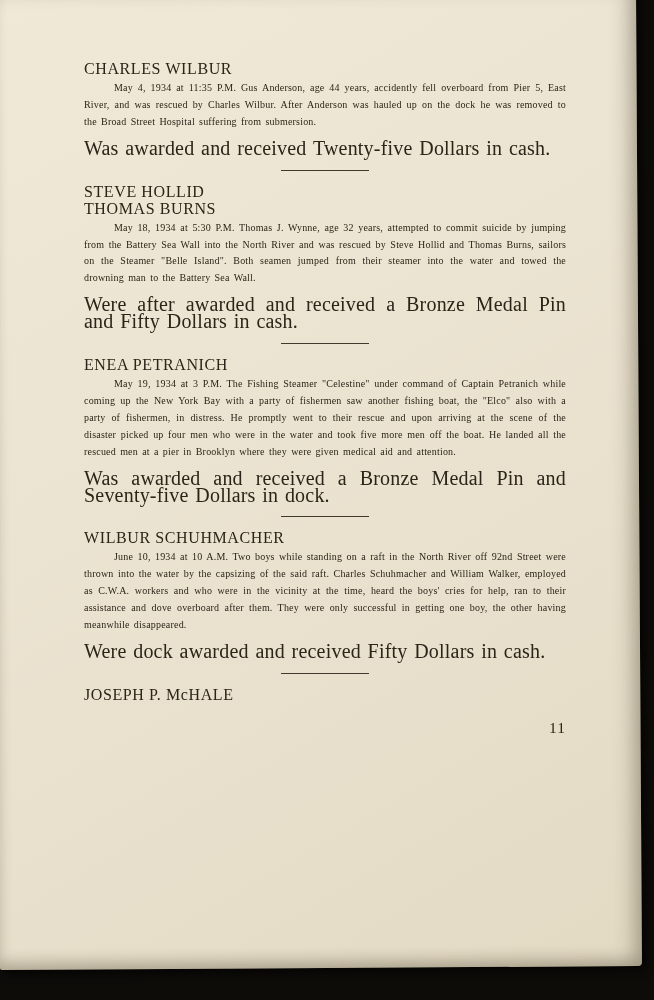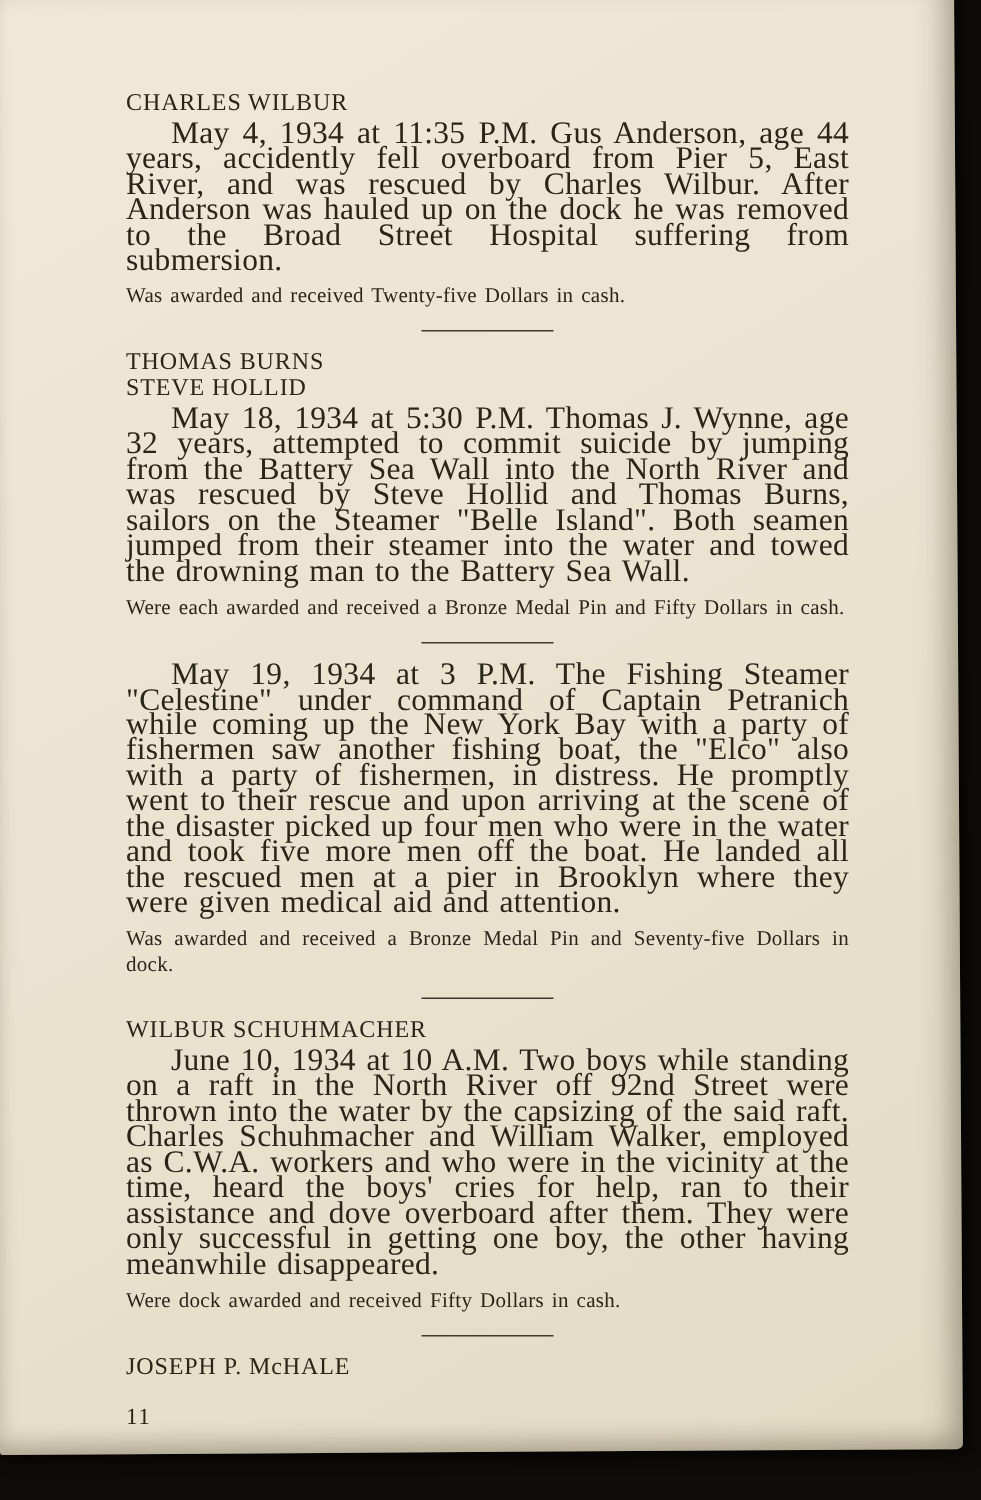--- a/index.html
+++ b/index.html
@@ -38,43 +38,43 @@
   .entry-name {
     display: block;
     font-size: 16px;
     font-weight: normal;
     letter-spacing: 0.6px;
     line-height: 17px;
     margin: 0;
   }
   .body-par {
     margin: 3px 0 0 0;
-    font-size: 21px;
+    font-size: 10px;
     line-height: 16.9px;
     text-align: justify;
     text-indent: 30px;
     letter-spacing: 0.2px;
     word-spacing: 1.5px;
   }
   .award-par {
     margin: 9px 0 0 0;
-    font-size: 14px;
+    font-size: 20px;
     line-height: 16.9px;
     text-align: justify;
     letter-spacing: 0.2px;
     word-spacing: 1.5px;
   }
   .divider {
     width: 88px;
     border: none;
     border-top: 1.6px solid #40392c;
     margin: 13px auto 12px auto;
   }
   .page-number {
-    text-align: left;
+    text-align: right;
     font-size: 15.5px;
     margin-top: 16px;
     letter-spacing: 1px;
   }
 </style>
 </head>
 <body>
 
 <div class="scan">
   <div class="paper"></div>
@@ -85,29 +85,32 @@
       <div class="entry-names">
         <span class="entry-name">CHARLES WILBUR</span>
       </div>
       <p class="body-par">May 4, 1934 at 11:35 P.M.  Gus Anderson, age 44 years, accidently fell overboard from Pier 5, East River, and was rescued by Charles Wilbur.  After Anderson was hauled up on the dock he was removed to the Broad Street Hospital suffering from submersion.</p>
       <p class="award-par">Was awarded and received Twenty-five Dollars in cash.</p>
       <hr class="divider">
     </div>
 
     <div class="entry">
       <div class="entry-names">
+        <span class="entry-name">STEVE HOLLID</span>
         <span class="entry-name">THOMAS BURNS</span>
-        <span class="entry-name">STEVE HOLLID</span>
       </div>
       <p class="body-par">May 18, 1934 at 5:30 P.M.  Thomas J. Wynne, age 32 years, attempted to commit suicide by jumping from the Battery Sea Wall into the North River and was rescued by Steve Hollid and Thomas Burns, sailors on the Steamer "Belle Island".  Both seamen jumped from their steamer into the water and towed the drowning man to the Battery Sea Wall.</p>
-      <p class="award-par">Were each awarded and received a Bronze Medal Pin and Fifty Dollars in cash.</p>
+      <p class="award-par">Were after awarded and received a Bronze Medal Pin and Fifty Dollars in cash.</p>
       <hr class="divider">
     </div>
 
     <div class="entry">
+      <div class="entry-names">
+        <span class="entry-name">ENEA PETRANICH</span>
+      </div>
       <p class="body-par">May 19, 1934 at 3 P.M.  The Fishing Steamer "Celestine" under command of Captain Petranich while coming up the New York Bay with a party of fishermen saw another fishing boat, the "Elco" also with a party of fishermen, in distress.  He promptly went to their rescue and upon arriving at the scene of the disaster picked up four men who were in the water and took five more men off the boat.  He landed all the rescued men at a pier in Brooklyn where they were given medical aid and attention.</p>
       <p class="award-par">Was awarded and received a Bronze Medal Pin and Seventy-five Dollars in dock.</p>
       <hr class="divider">
     </div>
 
     <div class="entry">
       <div class="entry-names">
         <span class="entry-name">WILBUR SCHUHMACHER</span>
       </div>
       <p class="body-par">June 10, 1934 at 10 A.M.  Two boys while standing on a raft in the North River off 92nd Street were thrown into the water by the capsizing of the said raft.  Charles Schuhmacher and William Walker, employed as C.W.A. workers and who were in the vicinity at the time, heard the boys' cries for help, ran to their assistance and dove overboard after them.  They were only successful in getting one boy, the other having meanwhile disappeared.</p>

